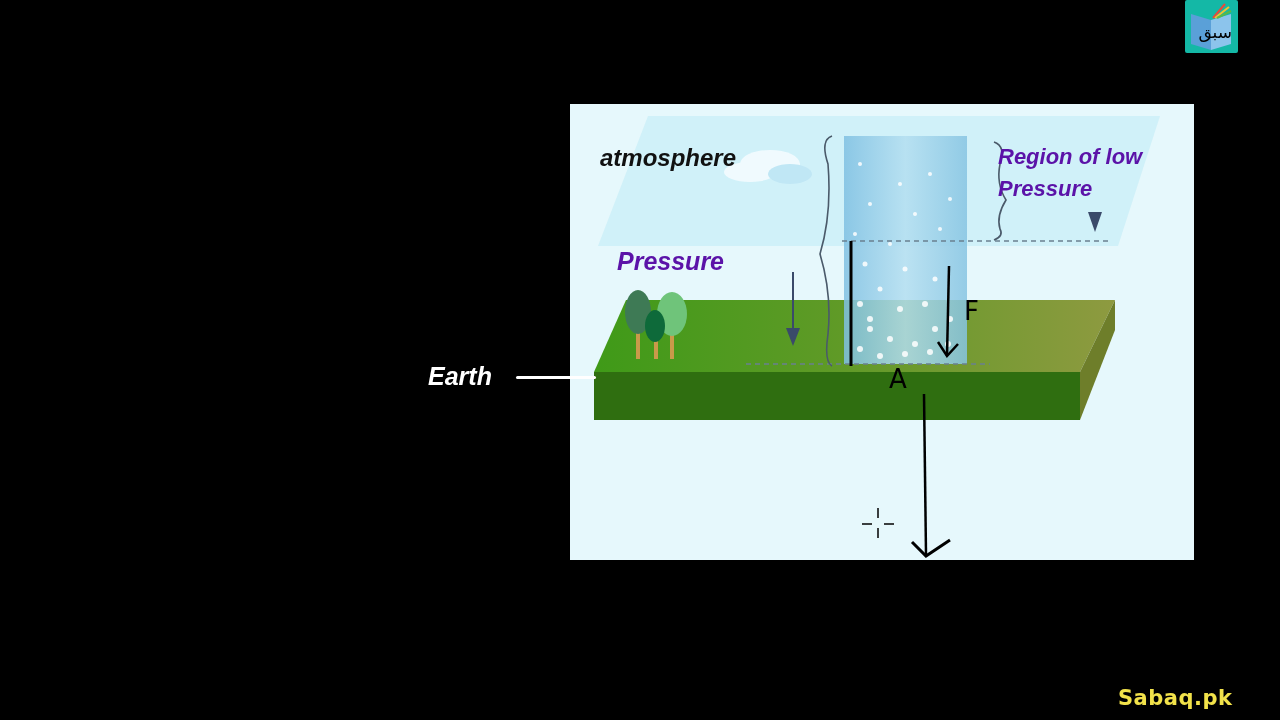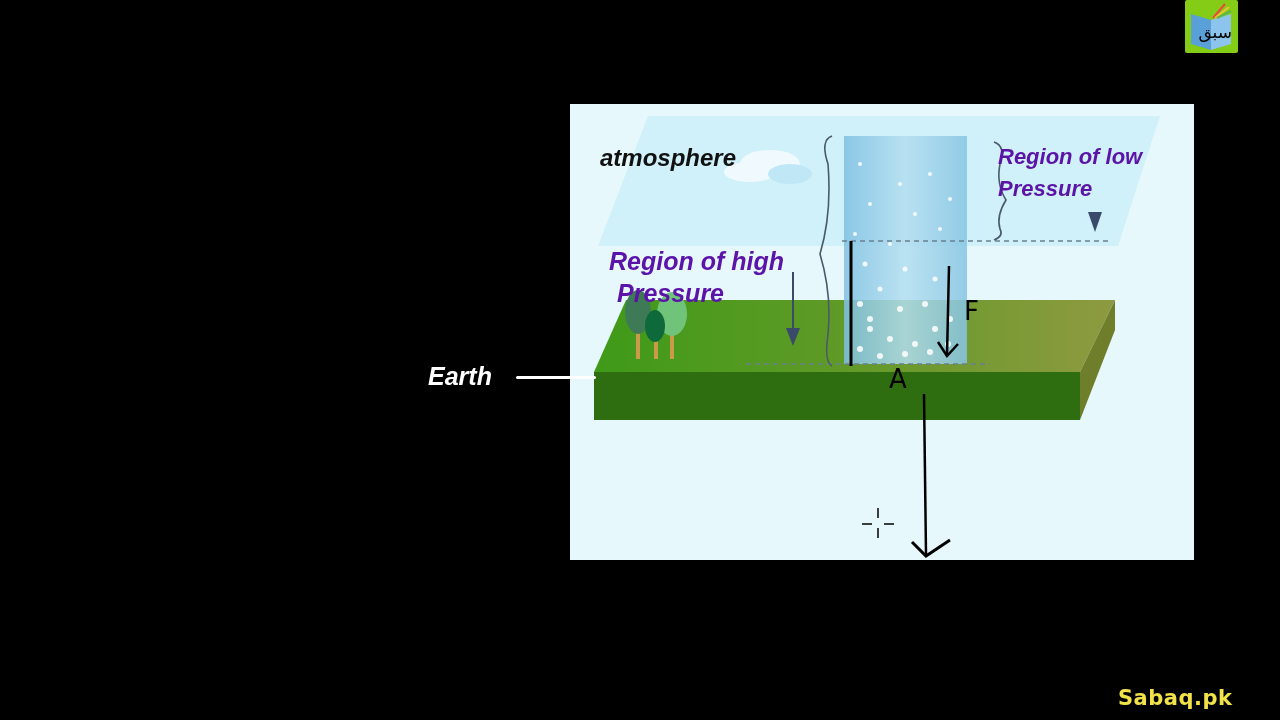--- a/index.html
+++ b/index.html
@@ -8,21 +8,21 @@
   .panel { position:absolute; left:570px; top:104px; width:624px; height:456px; background:#e6f8fc; }
   .panel svg { position:absolute; left:0; top:0; }
   .lbl { position:absolute; font-style:italic; font-weight:bold; white-space:nowrap; }
   .atm { left:600px; top:144px; font-size:24px; color:#111;text-align:center; }
   .low { left:998px; top:141px; font-size:22px; color:#5b13a8; line-height:32px; }
   .high { left:609px; top:245px; font-size:25px; color:#5b13a8; line-height:32px; }
   .earth { left:428px; top:362px; font-size:25px; color:#fff; }
   .hand { position:absolute; font-family:"DejaVu Sans", sans-serif; color:#000; font-size:26px; }
   .F { left:964px; top:296px; }
   .A { left:889px; top:364px; }
-  .logo { position:absolute; left:1185px; top:0; width:53px; height:53px; background:#84cc16; border-radius:2px; }
+  .logo { position:absolute; left:1185px; top:0; width:53px; height:53px; background:#14b8a6; border-radius:2px; }
   .logo .urdu { position:absolute; right:6px; top:22px; font-size:17px; color:#000; font-family:"DejaVu Sans", sans-serif; }
   .brand { position:absolute; left:1118px; top:686px; font-size:21px; color:#f2e24a; font-weight:bold;
            font-family:"DejaVu Sans", sans-serif; letter-spacing:0.5px; }
   .earth-line { position:absolute; left:516px; top:376px; width:80px; height:3px; background:#fff; border-radius:2px; }
 </style>
 </head>
 <body>
 
 <div class="panel">
   <svg width="624" height="456" viewBox="0 0 624 456">
@@ -115,21 +115,20 @@
     </g>
   </svg>
 </div>
 
 <div class="lbl atm">atmosphere</div>
 <div class="lbl low">
   <div>Region of low</div>
   <div>Pressure</div>
 </div>
 <div class="lbl high">
-  <div>Region of high</div>
   <div style="padding-left:8px">Pressure</div>
 </div>
 <div class="lbl earth">Earth</div>
 <div class="earth-line"></div>
 <div class="hand F">F</div>
 <div class="hand A">A</div>
 
 <div class="logo">
   <svg width="53" height="53">
     <polygon points="6,14 26,20 26,50 6,44" fill="#5aa0d8"></polygon>

